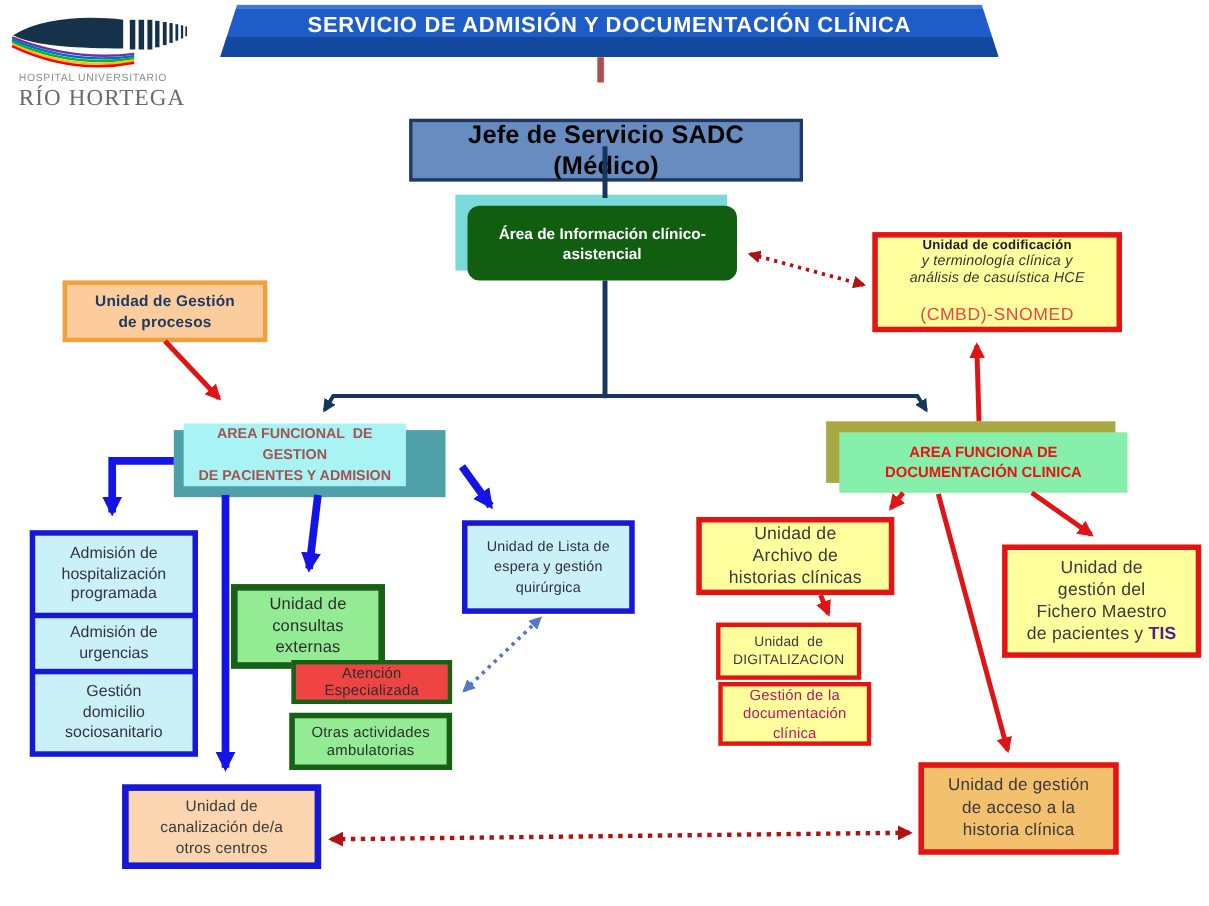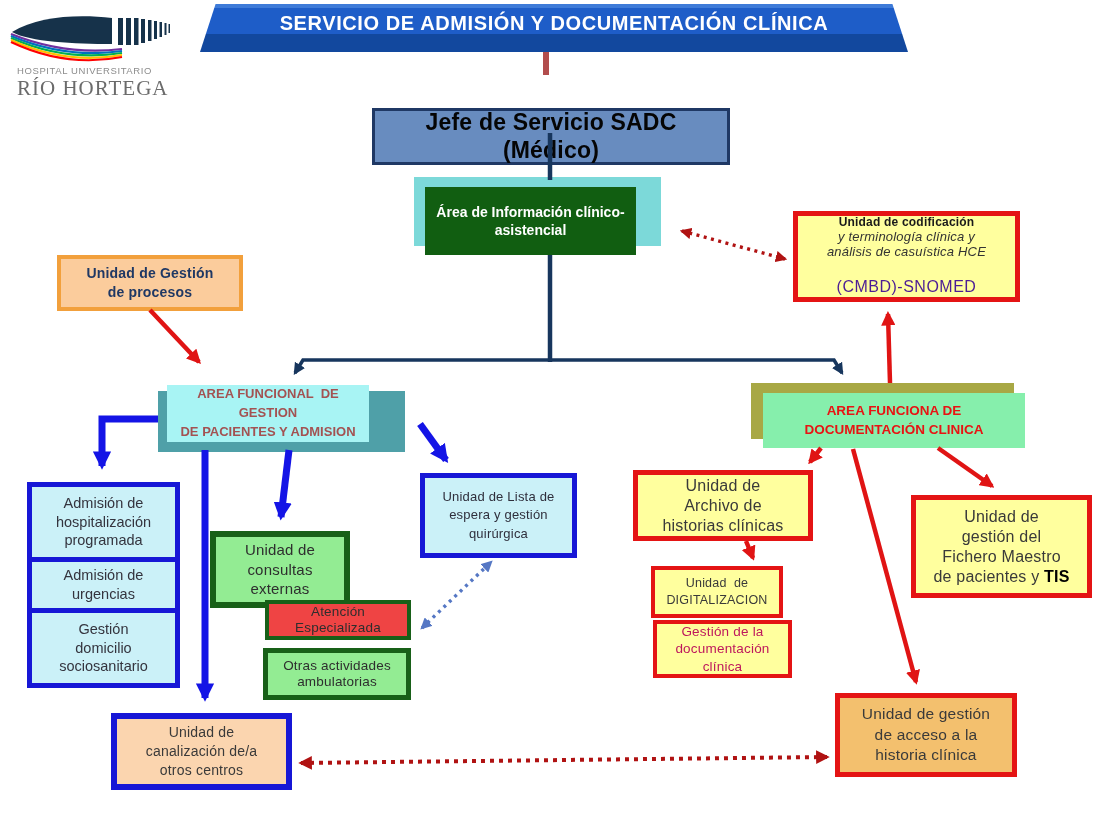--- a/index.html
+++ b/index.html
@@ -20,44 +20,44 @@
   .logo{position:absolute;left:8px;top:12px;width:190px;height:100px;}
 
   
   .jefe{left:372px;top:76px;width:358px;height:57px;background:#688CBF;border:3px solid #1F3864;
         color:#050505;font-weight:bold;font-size:23px;line-height:1.2;margin-top:32px;}
 
   
   .wrap{position:absolute;}
   .w-areainfo{left:414px;top:177px;width:258px;height:80px;}
   .w-areainfo .back{position:absolute;left:0;top:0;width:247px;height:69px;background:#7CD9D9;}
-  .w-areainfo .face{position:absolute;left:11px;top:10px;width:211px;height:68px;background:#115E11;
+  .w-areainfo .face{position:absolute;left:11px;top:10px;width:245px;height:68px;background:#115E11;
         color:#fff;font-weight:bold;font-size:14px;display:flex;align-items:center;justify-content:center;
-        text-align:center;white-space:pre-wrap;line-height:1.3;}
+        text-align:center;white-space:pre-wrap;line-height:1.3;border-radius:11px;}
 
   
   .w-areapac{left:157px;top:384px;width:260px;height:70px;}
   .w-areapac .back{position:absolute;left:1px;top:7px;width:247px;height:61px;background:#4FA0A8;}
   .w-areapac .face{position:absolute;left:10px;top:1px;width:202px;height:57px;background:#A8F4F4;
         color:#A35252;font-weight:bold;font-size:13px;display:flex;align-items:center;justify-content:center;
         text-align:center;white-space:pre-wrap;line-height:1.45;}
 
   
   .w-areadoc{left:750px;top:382px;width:277px;height:68px;}
   .w-areadoc .back{position:absolute;left:1px;top:1px;width:263px;height:56px;background:#A8A845;}
   .w-areadoc .face{position:absolute;left:13px;top:11px;width:262px;height:55px;background:#86efac;
         color:#E81313;font-weight:bold;font-size:13.5px;display:flex;align-items:center;justify-content:center;
         text-align:center;white-space:pre-wrap;line-height:1.4;}
 
   
   .codif{left:793px;top:211px;width:227px;height:91px;background:#FFFF9E;border:5px solid #E41414;
          flex-direction:column;line-height:1.15;}
   .codif .t1{font-weight:bold;font-size:12px;color:#1A1A1A;}
   .codif .t2{font-style:italic;font-size:13px;color:#333;}
-  .codif .t4{font-size:16px;color:#4c1d95;letter-spacing:0.5px;margin-top:18px;}
+  .codif .t4{font-size:16px;color:#ef4444;letter-spacing:0.5px;margin-top:18px;}
 
   .procesos{left:57px;top:255px;width:186px;height:56px;background:#FBCC9C;border:4px solid #F2A03C;
             color:#1F3864;font-weight:bold;font-size:14px;line-height:1.35;}
 
   
   .admstack{position:absolute;left:27px;top:482px;width:153px;height:206px;background:#1717D6;
             display:flex;flex-direction:column;padding:5px;gap:5px;box-sizing:border-box;}
   .admstack .cell{background:#CBF1F8;color:#34343E;font-size:14.5px;display:flex;align-items:center;
             justify-content:center;text-align:center;white-space:pre-wrap;line-height:1.3;}
   .adm1{height:70px;} .adm2{height:46px;} .adm3{flex:1;}
@@ -74,21 +74,21 @@
 
   .archivo{left:633px;top:470px;width:180px;height:71px;background:#FFFF9E;border:5px solid #E41414;
            color:#3A3A3A;font-size:16px;line-height:1.25;}
   .digital{left:651px;top:566px;width:132px;height:52px;background:#FFFF9E;border:4.5px solid #E41414;
            color:#3A3A3A;font-size:12.5px;line-height:1.4;}
   .gestdoc{left:653px;top:620px;width:139px;height:58px;background:#FFFF9E;border:4.5px solid #E41414;
            color:#be185d;font-size:13.5px;line-height:1.3;}
 
   .fichero{left:911px;top:495px;width:181px;height:103px;background:#FFFF9E;border:5.5px solid #E41414;
            color:#3A3A3A;font-size:16px;line-height:1.25;}
-  .fichero b{color:#000000;}
+  .fichero b{color:#4c1d95;}
 
   .acceso{left:835px;top:693px;width:182px;height:84px;background:#F3C06E;border:5.5px solid #E41414;
           color:#3A3A3A;font-size:15.5px;line-height:1.35;}
 
   .canaliz{left:111px;top:713px;width:181px;height:77px;background:#FBD5AF;border:6px solid #1717D6;
            color:#3A3A3A;font-size:14px;line-height:1.35;}
 
   svg.overlay{position:absolute;left:0;top:0;width:1099px;height:824px;pointer-events:none;z-index:5;}
 </style>
 </head>

